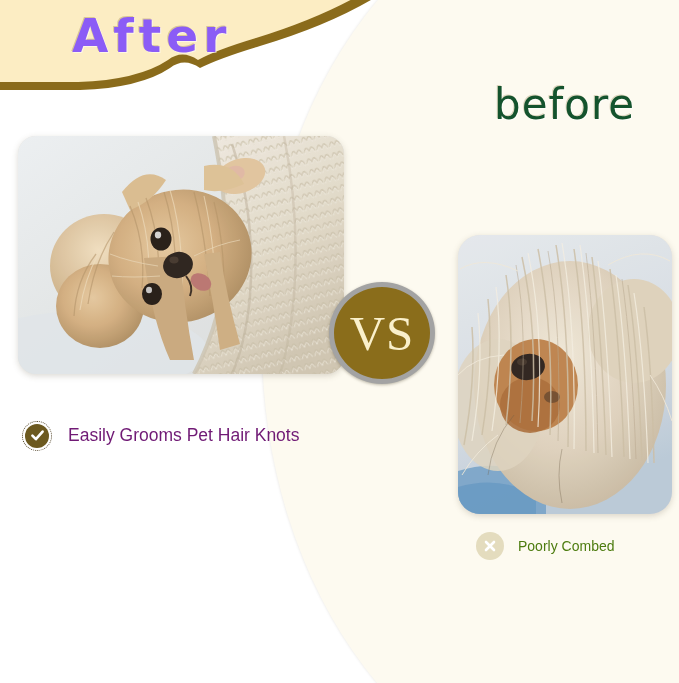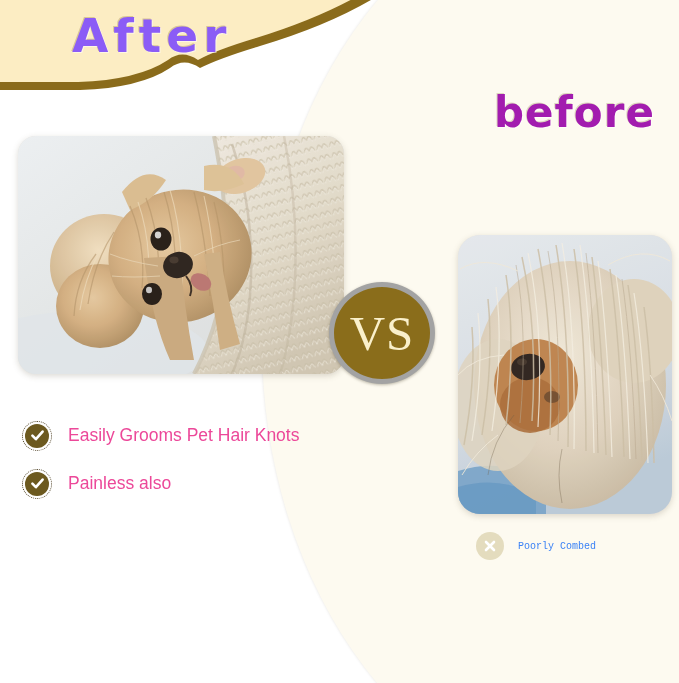--- a/index.html
+++ b/index.html
@@ -54,27 +54,27 @@
     letter-spacing: 5px;
     color: #8b5cf6;
     text-shadow: 1px 1px 0 rgba(255,255,255,0.55),
                  -1px -1px 0 rgba(110,85,20,0.25);
   }
 
   
   #before-title {
     position: absolute;
     left: 494px;
-    top: 88px;
+    top: 80px;
     z-index: 6;
     font-family: "DejaVu Sans", sans-serif;
     font-size: 42px;
-    font-weight: 700;
+    font-weight: 400;
     letter-spacing: 1px;
-    color: #a21caf;
+    color: #14532d;
     text-shadow: 1px 1px 0 rgba(255,255,255,0.55),
                  -1px -1px 0 rgba(110,85,20,0.22);
   }
 
   
   .photo {
     position: absolute;
     border-radius: 18px;
     overflow: hidden;
     background: #e9e4dc;
@@ -142,21 +142,21 @@
     content: "";
     position: absolute;
     left: 2px; top: 2px; right: 2px; bottom: 2px;
     border-radius: 50%;
     background: #6C591F;
   }
   .pro-icon svg { position: relative; z-index: 2; }
   .pro-label {
     font-family: "Liberation Sans", sans-serif;
     font-size: 17.5px;
-    color: #ec4899;
+    color: #701a75;
     white-space: nowrap;
   }
 
   
   #cons-list {
     position: absolute;
     left: 476px;
     top: 528px;
     width: 190px;
     z-index: 5;
@@ -172,23 +172,23 @@
     height: 28px;
     flex: 0 0 28px;
     border-radius: 50%;
     background: #E4DCBE;
     display: flex;
     align-items: center;
     justify-content: center;
     margin-right: 14px;
   }
   .con-label {
-    font-family: Liberation Mono, monospace;
-    font-size: 10px;
-    color: #3b82f6;
+    font-family: Liberation Sans, sans-serif;
+    font-size: 14px;
+    color: #4d7c0f;
     white-space: nowrap;
   }
 </style>
 </head>
 <body>
 
 <div id="stage">
 
   <div id="right-panel"></div>
 
@@ -389,28 +389,20 @@
       <span class="pro-icon">
         <svg width="17" height="17" viewBox="0 0 17 17">
           <path d="M3.4 8.6 L6.9 12.2 L13.6 4.6" fill="none" stroke="#ffffff" stroke-width="2.6" stroke-linecap="round" stroke-linejoin="round"></path>
         </svg>
       </span>
       <span class="pro-label">Easily Grooms Pet Hair Knots</span>
     </div>
 
 
 
-    <div class="pro-row">
-      <span class="pro-icon">
-        <svg width="17" height="17" viewBox="0 0 17 17">
-          <path d="M3.4 8.6 L6.9 12.2 L13.6 4.6" fill="none" stroke="#ffffff" stroke-width="2.6" stroke-linecap="round" stroke-linejoin="round"></path>
-        </svg>
-      </span>
-      <span class="pro-label">Painless also</span>
-    </div>
 
   </div>
 
   <div id="cons-list">
 
     <div class="con-row">
       <span class="con-icon">
         <svg width="16" height="16" viewBox="0 0 16 16">
           <path d="M4 4 L12 12 M12 4 L4 12" fill="none" stroke="#ffffff" stroke-width="2.6" stroke-linecap="round"></path>
         </svg>

